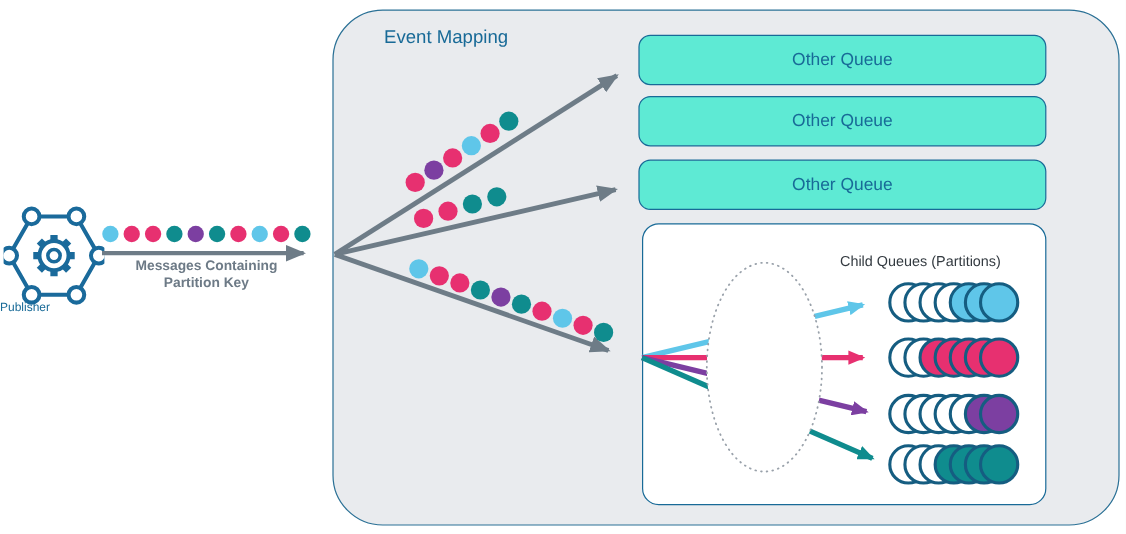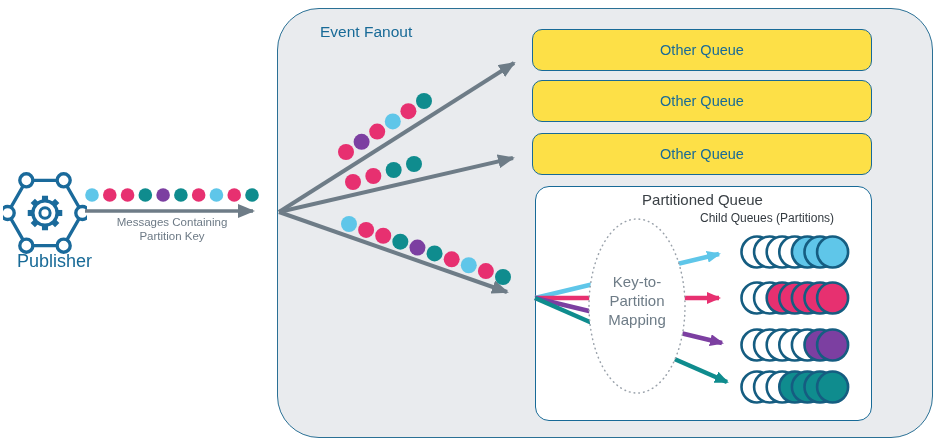--- a/index.html
+++ b/index.html
@@ -9,44 +9,44 @@
   }
   .abs{position:absolute;}
   
   .broker{
     left:277px;top:8px;width:654px;height:428px;
     background:#e9ebee;border:1.5px solid #2a7095;border-radius:42px;
     z-index:0;
   }
   .queue-box{
     left:532px;width:338px;height:40px;
-    background:#fde047;border:1.5px solid #186a97;border-radius:10px;
+    background:#5eead4;border:1.5px solid #186a97;border-radius:10px;
     display:flex;align-items:center;justify-content:center;
     color:#186a97;font-size:14.5px;z-index:1;
   }
   .pq-box{
     left:535px;top:186px;width:335px;height:233px;
     background:#ffffff;border:1.6px solid #186a97;border-radius:14px;
     z-index:1;
   }
   #overlay{left:0;top:0;z-index:2;pointer-events:none;}
   
   .lbl{z-index:3;}
   .broker-title{left:320px;top:23px;font-size:15.5px;color:#186a97;font-weight:500;}
   .pq-title{left:535px;top:191px;width:335px;text-align:center;font-size:15px;color:#3a4045;}
   .child-q-lbl{left:700px;top:211px;width:180px;text-align:left;font-size:12px;color:#333a40;}
   .mapping-lbl{
     left:587px;top:273px;width:100px;text-align:center;
     font-size:15px;line-height:1.25;color:#6e7c87;white-space:pre-line;
   }
   .messages-lbl{left:92px;top:216px;width:160px;text-align:center;
-    font-size:11.5px;line-height:1.2;color:#6d7a86;white-space:pre-line;}
+    font-size:11.5px;line-height:1.2;color:#6d7a86;white-space:pre-line;font-weight:bold;}
   .fanout-lbl{left:328px;top:279px;font-size:14.5px;color:#6d7a86;}
-  .publisher-lbl{left:0px;top:251px;width:92px;text-align:right;
-    font-size:18px;color:#186a97;}
+  .publisher-lbl{left:0px;top:251px;width:92px;text-align:left;
+    font-size:10px;color:#186a97;}
   .pub-icon{left:3px;top:171px;z-index:2;}
 </style>
 </head>
 <body>
 
 <div id="canvas">
 
   <div class="abs broker"></div>
 
   <div class="abs queue-box" style="top:29px">
@@ -180,22 +180,18 @@
         <circle cx="400.3333333333333" cy="241.66666666666666" r="8" fill="#0f8c8e"></circle>
         <circle cx="417.44444444444446" cy="247.55555555555554" r="8" fill="#7c3fa1"></circle>
         <circle cx="434.55555555555554" cy="253.44444444444446" r="8" fill="#0f8c8e"></circle>
         <circle cx="451.66666666666663" cy="259.3333333333333" r="8" fill="#e73070"></circle>
         <circle cx="468.77777777777777" cy="265.22222222222223" r="8" fill="#5fc6e9"></circle>
         <circle cx="485.8888888888889" cy="271.1111111111111" r="8" fill="#e73070"></circle>
         <circle cx="503" cy="277" r="8" fill="#0f8c8e"></circle>
       </g>
   </svg>
 
-  <div class="abs lbl broker-title">Event Fanout</div>
-  <div class="abs lbl pq-title">Partitioned Queue</div>
+  <div class="abs lbl broker-title">Event Mapping</div>
   <div class="abs lbl child-q-lbl">Child Queues (Partitions)</div>
-  <div class="abs lbl mapping-lbl">Key-to-
-Partition
-Mapping</div>
   <div class="abs lbl messages-lbl">Messages Containing
 Partition Key</div>
   <div class="abs lbl publisher-lbl">Publisher</div>
 </div>
 
 </body></html>

